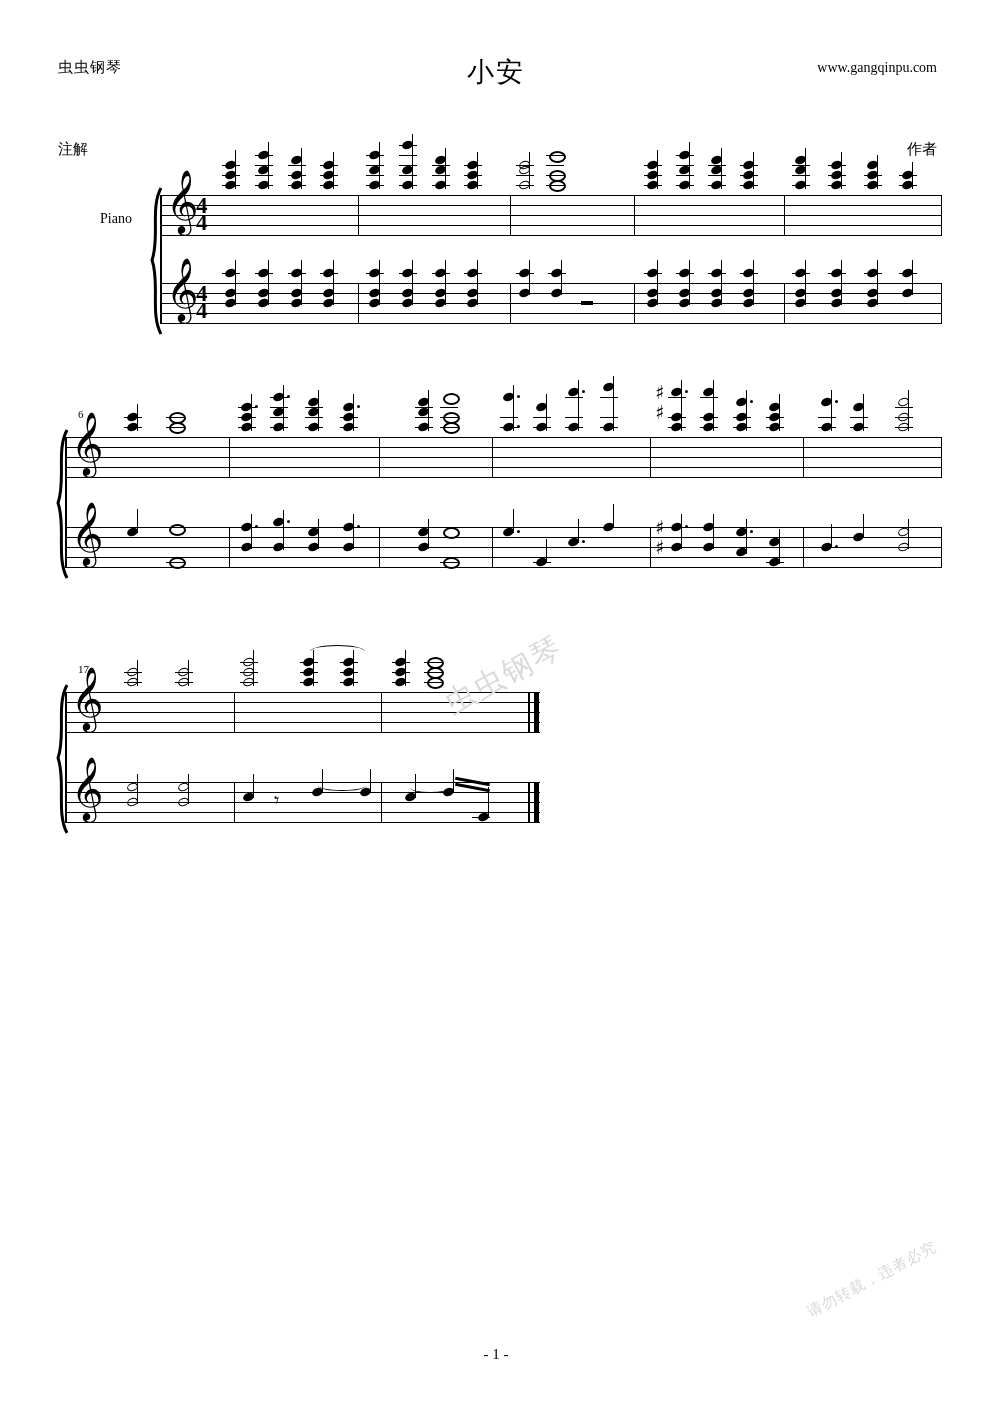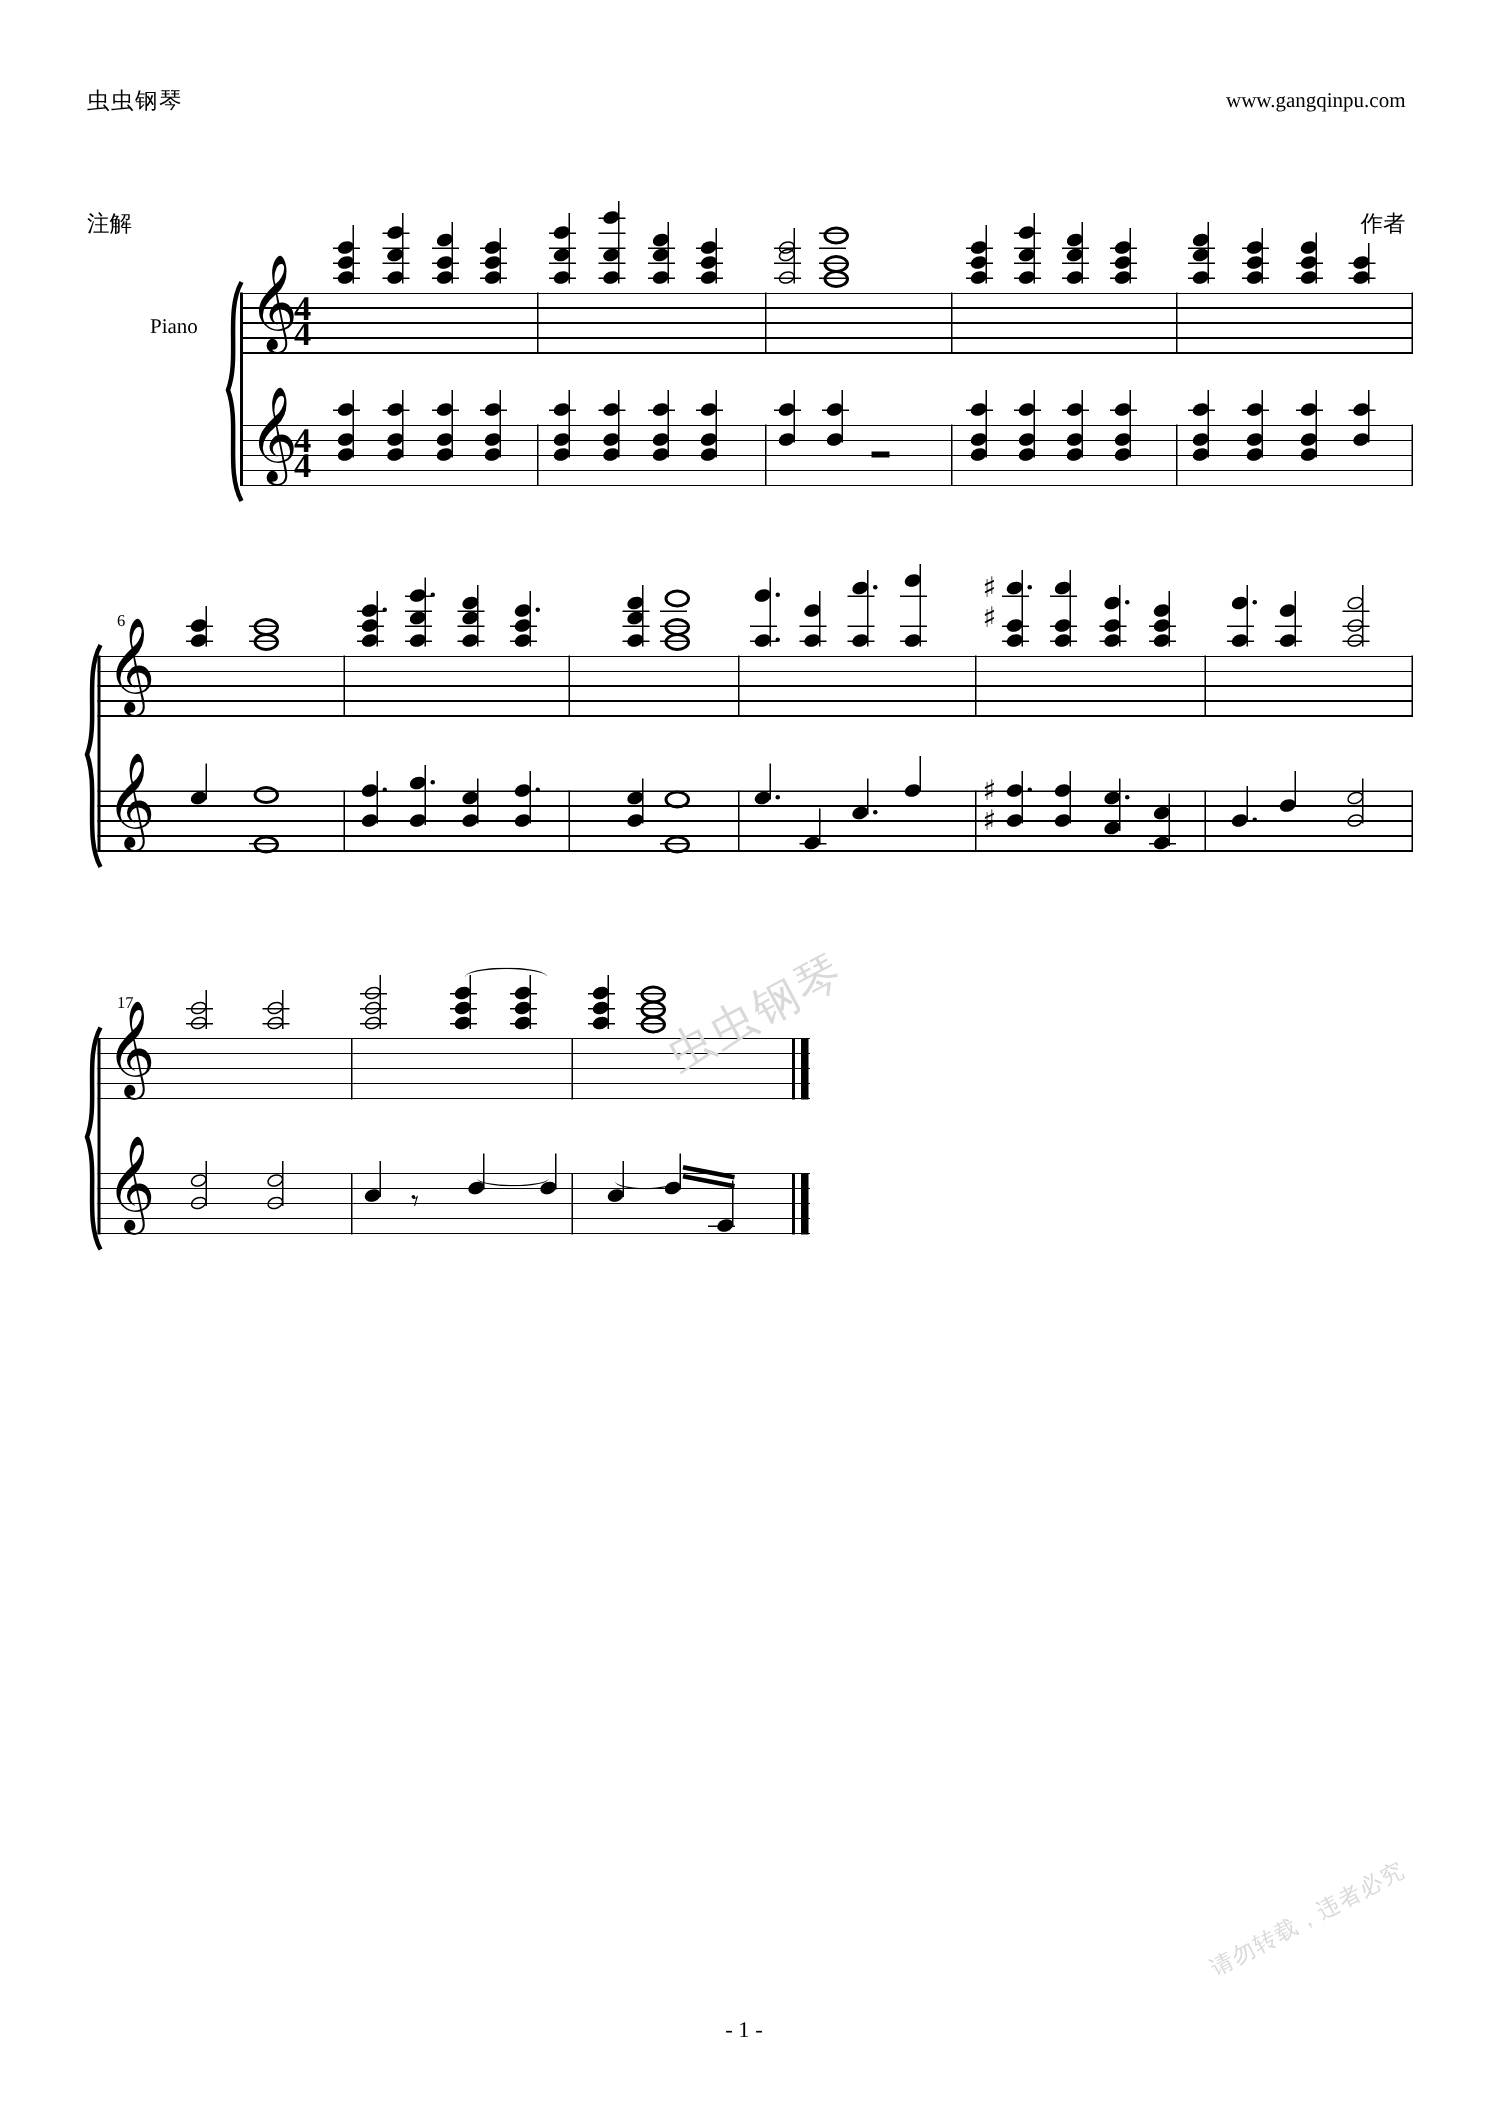--- a/index.html
+++ b/index.html
@@ -234,20 +234,21 @@
     transform: rotate(-28deg);
     letter-spacing: 1px;
   }
 </style>
 </head>
 <body>
 
 <div class="page">
 
   <div class="hdr-left">虫虫钢琴</div>
+  <div class="title">小安</div>
   <div class="hdr-right">www.gangqinpu.com</div>
 
   <div class="annot">注解</div>
   <div class="composer">作者</div>
   <div class="instrument">Piano</div>
 
   <div class="system" style="left:0; top:0;">
 
     <div class="staff" style="left:160px; top:195px; width:782px;"></div>
     <div class="staff" style="left:160px; top:283px; width:782px;"></div>

